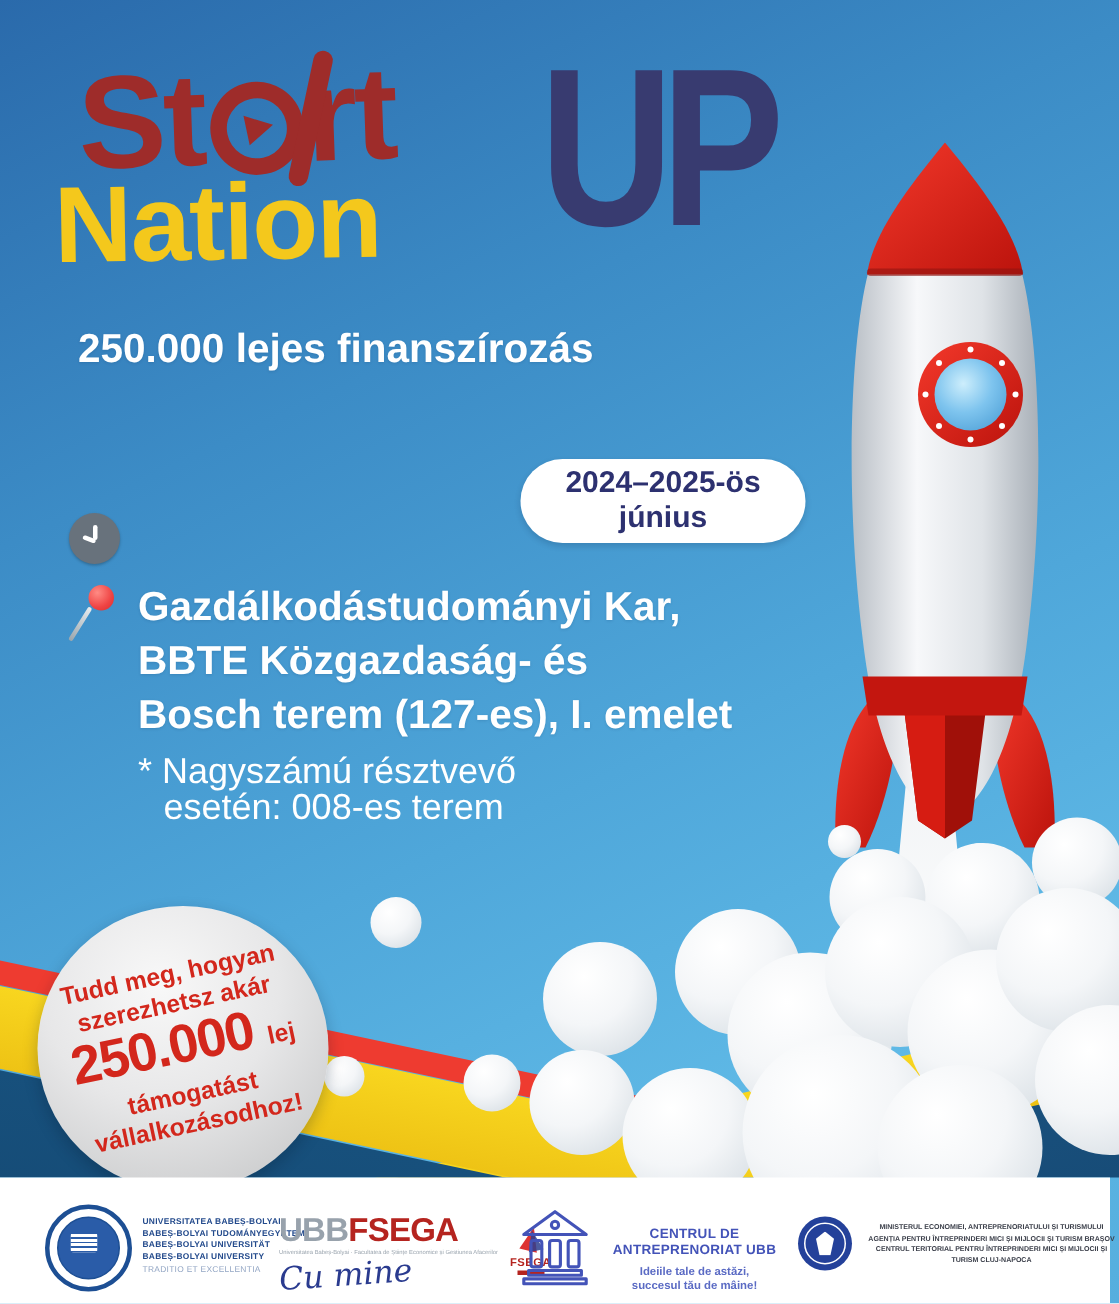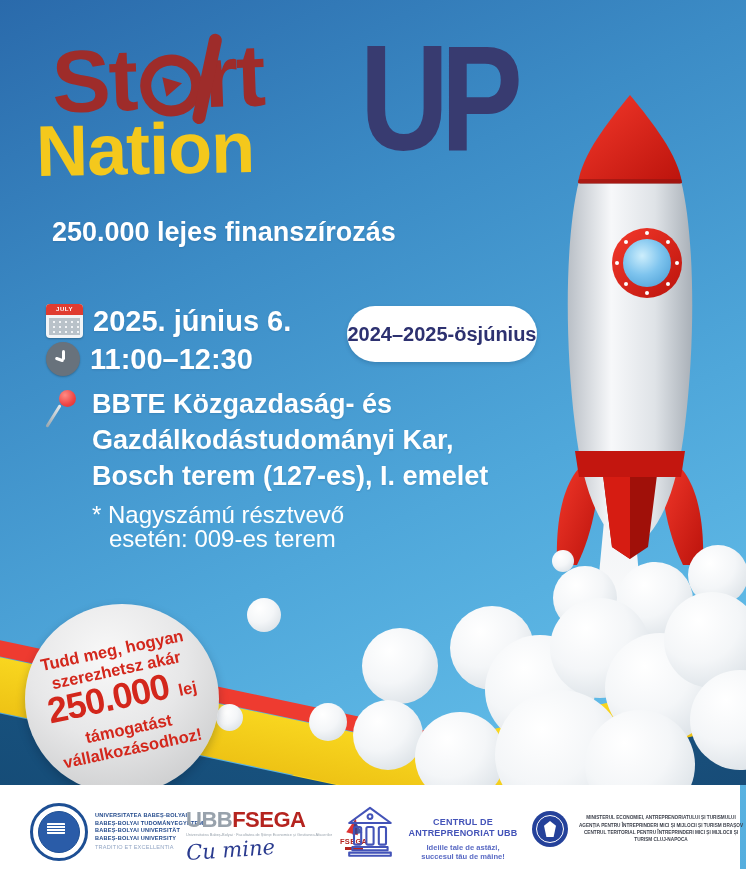--- a/index.html
+++ b/index.html
@@ -24,21 +24,21 @@
   .row-time{left:46px;top:342px;font-size:29px;}
   .row-text{margin-left:10px;text-shadow:0 1px 2px rgba(0,40,80,.15);}
   .cal{position:relative;width:37px;height:34px;background:#f2f4f6;border-radius:4px;box-shadow:0 1px 2px rgba(0,0,0,.25);overflow:hidden;}
   .cal .top{position:absolute;left:0;top:0;right:0;height:11px;background:#e03c30;color:#fff;font-size:6px;font-weight:700;text-align:center;line-height:11px;letter-spacing:.5px;}
   .cal .grid{position:absolute;left:3px;right:3px;top:14px;bottom:3px;background:
     repeating-linear-gradient(to right,#b9c2c9 0 4px,transparent 4px 6px),
     repeating-linear-gradient(to bottom,#b9c2c9 0 3px,transparent 3px 5px);}
   .clock{position:relative;width:34px;height:34px;border-radius:50%;background:#68727c;box-shadow:0 1px 2px rgba(0,0,0,.25);}
   .clock .h{position:absolute;left:16px;top:8px;width:3px;height:10px;background:#fff;border-radius:2px;}
   .clock .m{position:absolute;left:9px;top:16px;width:9px;height:3px;background:#fff;border-radius:2px;transform:rotate(20deg);}
-  .pill{position:absolute;left:347px;top:306px;width:190px;height:56px;background:#ffffff;border-radius:28px;display:flex;align-items:center;justify-content:center;color:#2d3170;font-size:20px;font-weight:800;line-height:23px;box-shadow:0 2px 4px rgba(0,30,60,.18);}
+  .pill{position:absolute;left:347px;top:306px;width:190px;height:56px;background:#ffffff;border-radius:28px;display:flex;flex-direction:column;align-items:center;justify-content:center;color:#2d3170;font-size:20px;font-weight:800;line-height:23px;box-shadow:0 2px 4px rgba(0,30,60,.18);}
   .row-loc{position:absolute;left:46px;top:386px;display:flex;}
   .pin{position:relative;width:38px;height:44px;flex:0 0 auto;margin-top:4px;}
   .pin .needle{position:absolute;left:6px;top:13px;width:3px;height:26px;background:linear-gradient(#e8ecef,#9aa6ad);border-radius:2px;transform:rotate(32deg);}
   .pin .head{position:absolute;left:13px;top:0;width:17px;height:17px;border-radius:50%;background:radial-gradient(circle at 35% 30%,#ff8b84,#ef4444 60%,#d92c2c);}
   .loc-text{margin-left:8px;color:#fff;font-size:27px;font-weight:700;line-height:36px;text-shadow:0 1px 2px rgba(0,40,80,.15);}
   .note{position:absolute;left:92px;top:503px;color:#fff;font-size:24px;font-weight:400;line-height:24px;}
   .note .l2{margin-left:17px;}
   
   .ground{position:absolute;left:0;top:595px;width:746px;height:190px;overflow:hidden;}
   .g{position:absolute;transform-origin:0 0;}
@@ -173,55 +173,47 @@
     </span>
     <span>rt</span>
   </div>
   <div class="logo-nation">Nation</div>
   <div class="logo-up">UP</div>
 
   <div class="headline">
     <div>250.000 lejes finanszírozás</div>
   </div>
 
-  <div class="row row-date">
-    <span class="cal">
-      <span class="top">JULY</span>
-      <span class="grid"></span>
-    </span>
-    <span class="row-text">2025. június 6.</span>
-  </div>
   <div class="row row-time">
     <span class="clock">
       <span class="h"></span>
       <span class="m"></span>
     </span>
-    <span class="row-text">11:00–12:30</span>
   </div>
 
   <div class="pill">
     <span>2024–2025-ös</span>
     <span>június</span>
   </div>
 
   <div class="row-loc">
     <span class="pin">
       <span class="needle"></span>
       <span class="head"></span>
     </span>
     <div class="loc-text">
+      <div>Gazdálkodástudományi Kar,</div>
       <div>BBTE Közgazdaság- és</div>
-      <div>Gazdálkodástudományi Kar,</div>
       <div>Bosch terem (127-es), I. emelet</div>
     </div>
   </div>
 
   <div class="note">
     <div>* Nagyszámú résztvevő</div>
-    <div class="l2">esetén: 009-es terem</div>
+    <div class="l2">esetén: 008-es terem</div>
   </div>
 
   <div class="promo">
     <div class="promo-inner">
       <div>Tudd meg, hogyan</div>
       <div>szerezhetsz akár</div>
       <div class="promo-amount"><span>250.000</span> <span class="promo-unit">lej</span></div>
       <div>támogatást</div>
       <div>vállalkozásodhoz!</div>
     </div>

